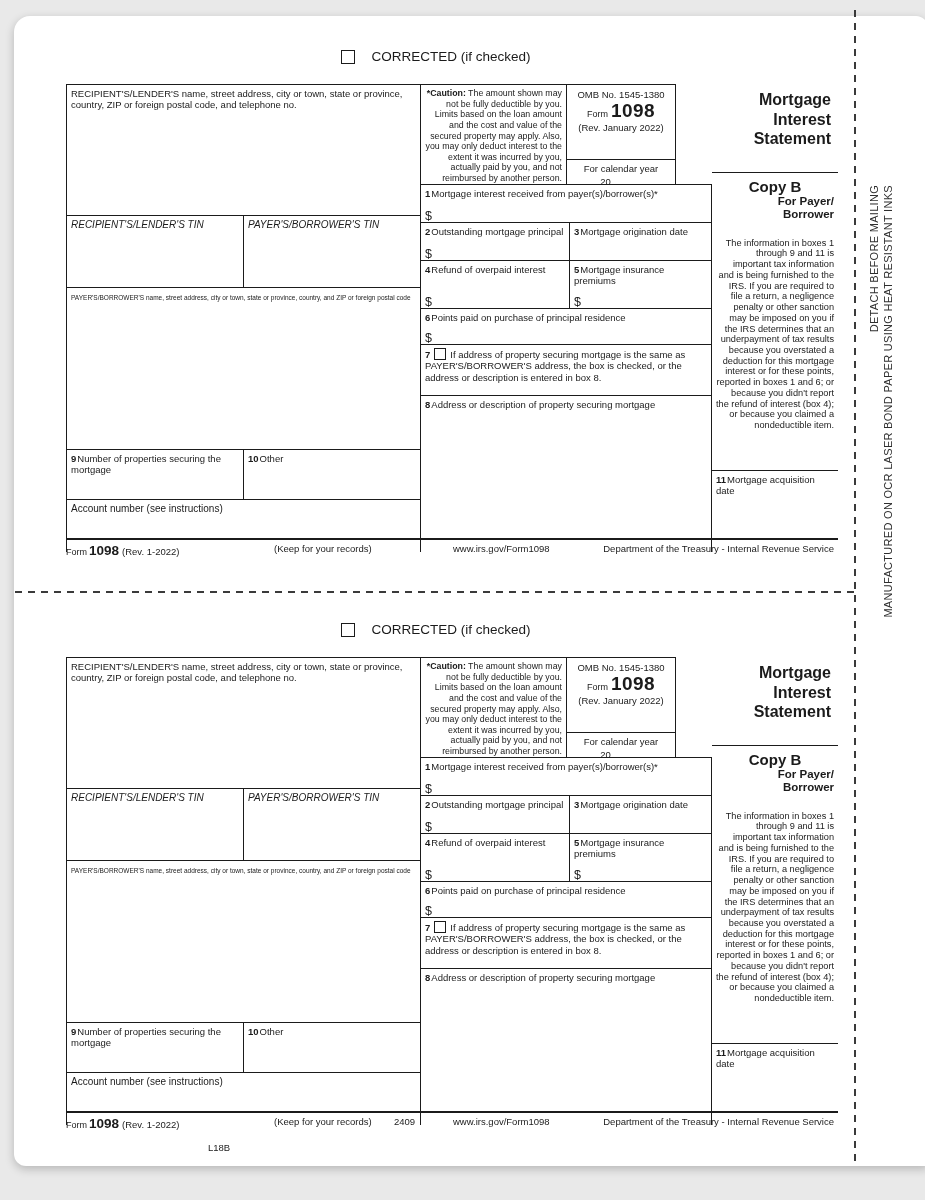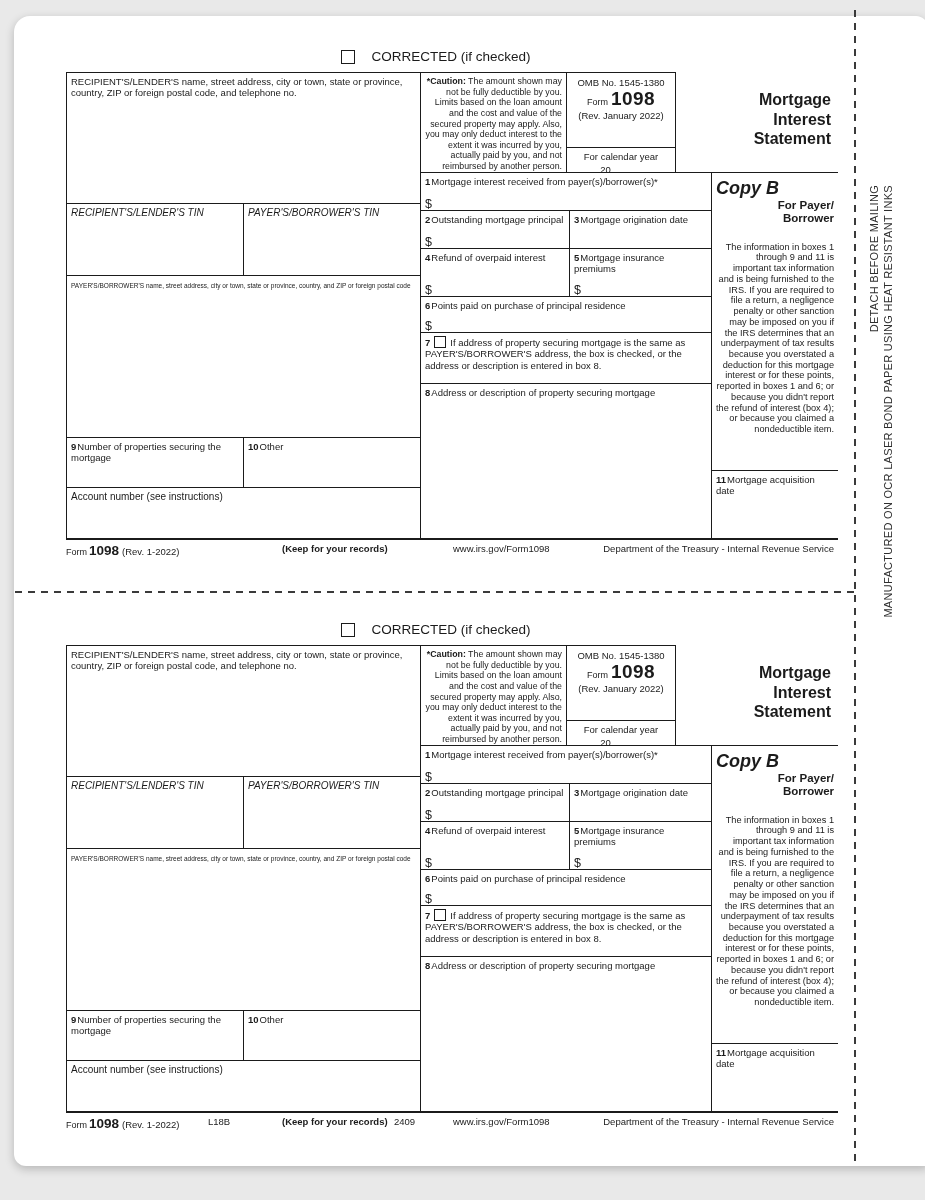--- a/index.html
+++ b/index.html
@@ -16,21 +16,21 @@
   .corrected{position:absolute;top:1px;left:0;width:100%;display:flex;justify-content:center;
     align-items:center;gap:16px;transform:translateX(-16px);}
   .corrected-lbl{font-size:13.5px;}
   .cbox{display:inline-block;background:#fff;border:1.5px solid #1b1b1b;}
   .cbox.big{width:12px;height:12px;}
   .cbox.small{width:10px;height:10px;vertical-align:-2px;margin:0 4px 0 3px;border-width:1.2px;}
 
   .ftable{position:absolute;top:24px;left:0;width:772px;height:468px;border-bottom:2px solid #1b1b1b;box-sizing:border-box;}
   .cell{position:absolute;box-sizing:border-box;padding:3px 4px;}
   .bt{border-top:1.5px solid #1b1b1b;}
-  .bl{border-left:1.5px solid #1b1b1b;}
+  .bl{border-left:1.5px solid #1b1b1b;margin-top:12px;}
   .br{border-right:1.5px solid #1b1b1b;}
 
   .lbl{font-size:9.5px;line-height:1.2;}
   .bn{font-weight:700;margin-right:1px;}
   .tin{font-size:10px;font-style:italic;}
   .tiny{font-size:7px;white-space:nowrap;display:inline-block;transform:scaleX(.93);transform-origin:0 0;}
   .acct{font-size:10px;}
   .caution{font-size:8.8px;line-height:1.21;text-align:right;}
   .dollar{position:absolute;left:4px;bottom:0;font-size:12.5px;line-height:1;}
 
@@ -38,30 +38,30 @@
   .omb-top{height:71px;border-bottom:1.5px solid #1b1b1b;box-sizing:border-box;}
   .omb-no{font-size:9.5px;margin-top:4px;}
   .omb-form{margin-top:0px;display:flex;justify-content:center;align-items:baseline;}
   .fw{font-size:9px;}
   .fnbig{font-size:19px;font-weight:700;margin-left:3px;letter-spacing:.4px;}
   .omb-rev{font-size:9.5px;margin-top:0px;}
   .omb-cal{font-size:9.5px;padding-top:3px;line-height:1.3;}
   .yline{display:inline-block;width:26px;height:9px;border-bottom:1.2px solid #1b1b1b;margin-left:5px;}
 
   .title{font-size:16px;font-weight:700;text-align:right;line-height:1.23;padding:12px 7px 0 0;}
-  .cb-head{font-size:18px;font-weight:700;text-align:left;margin-top:2px;font-style:italic;}
+  .cb-head{font-size:15px;font-weight:700;text-align:center;margin-top:2px;}
   .cb-sub{font-size:11.5px;font-weight:700;text-align:right;line-height:1.12;}
   .cb-text{font-size:9.2px;text-align:right;line-height:1.165;margin-top:17px;}
 
   .ffooter{position:absolute;top:495px;left:0;width:100%;height:16px;font-size:9.5px;}
   .ffooter > span{position:absolute;top:0;white-space:nowrap;}
   .f-form{left:0;display:flex;align-items:baseline;}
   .f-form .fn{font-size:13.5px;font-weight:700;margin:0 3px 0 2px;}
-  .f-l18b{left:142px;}
-  .f-keep{left:216px;font-weight:bold;}
+  .f-l18b{left:142px;margin-top:26px;}
+  .f-keep{left:208px;}
   .f-5151{left:328px;}
   .f-url{left:387px;}
   .f-dept{right:4px;}
 
   .vline{position:absolute;left:854px;top:10px;width:2px;height:1154px;
     background:repeating-linear-gradient(180deg,#3a3a3a 0 7px,transparent 7px 13px);}
   .hline{position:absolute;left:15px;top:591px;width:840px;height:2px;
     background:repeating-linear-gradient(90deg,#3a3a3a 0 7px,transparent 7px 13px);}
   .vtext{position:absolute;writing-mode:vertical-rl;transform:rotate(180deg);
     font-size:11px;letter-spacing:.3px;color:#2e2e2e;white-space:nowrap;}

